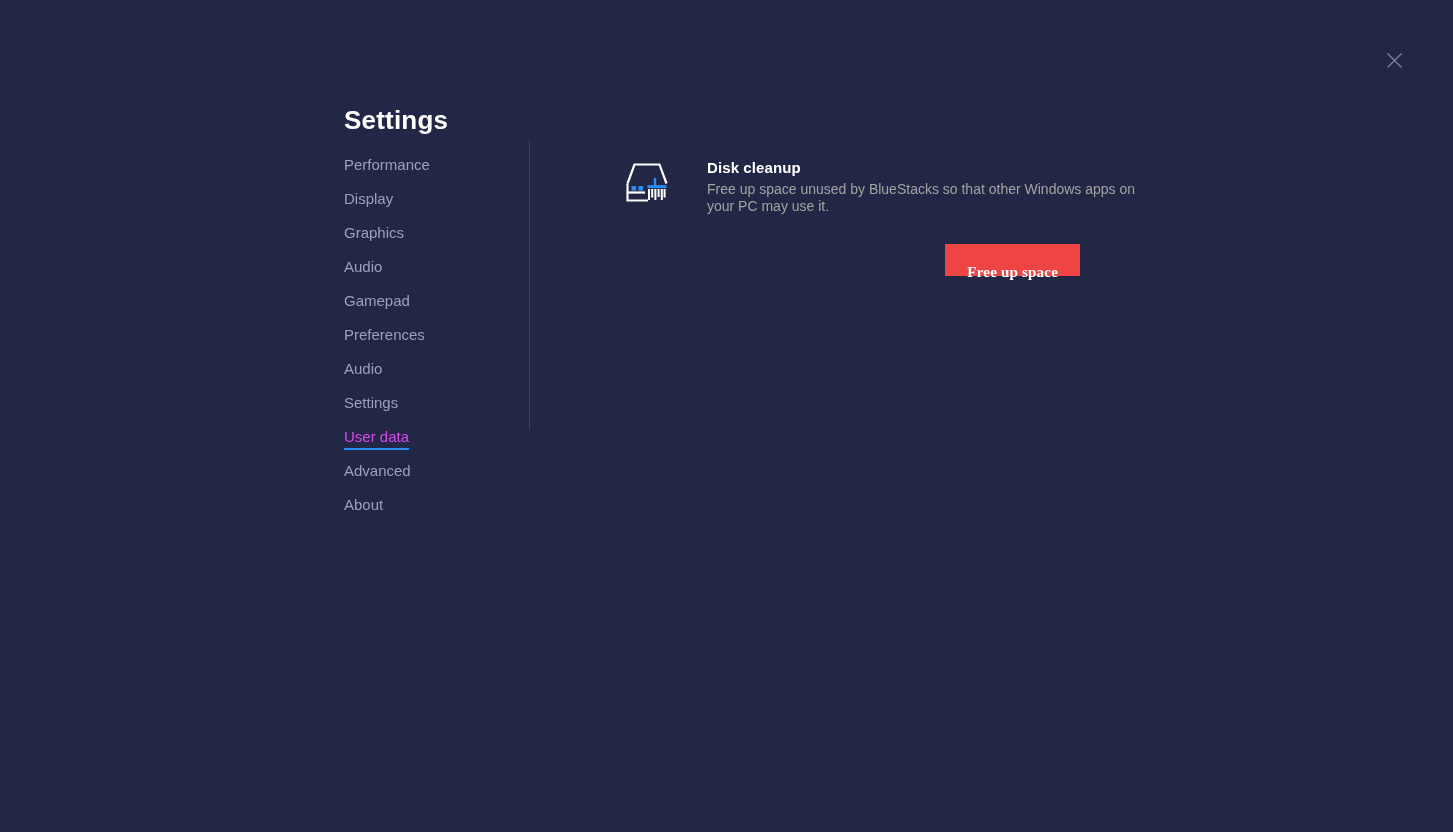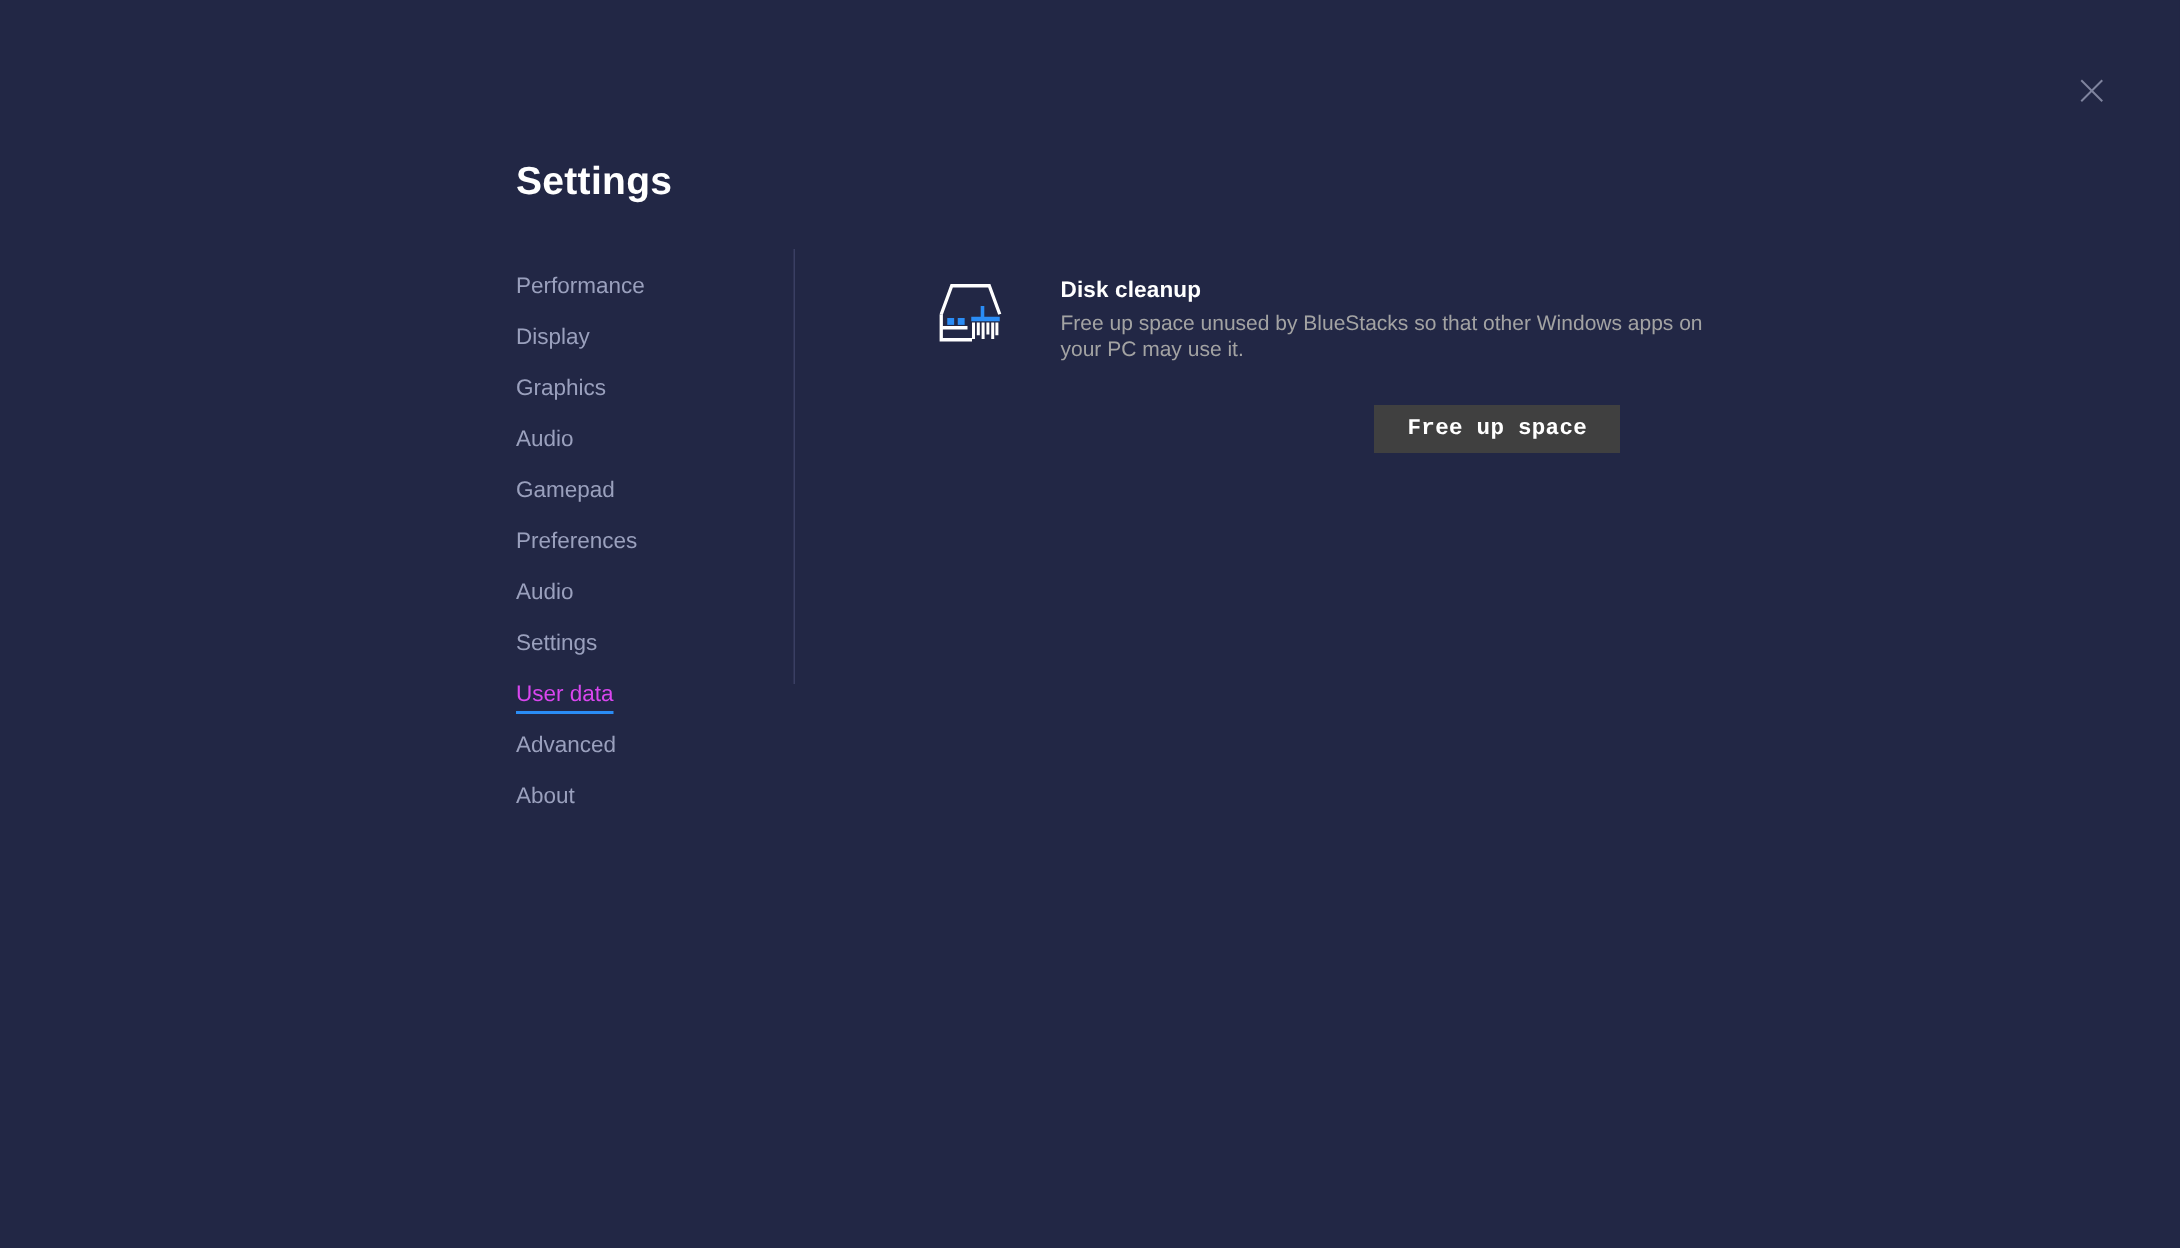--- a/index.html
+++ b/index.html
@@ -43,21 +43,21 @@
   #page-title {
     font-size: 26px;
     font-weight: bold;
     color: #ffffff;
     letter-spacing: .2px;
     line-height: 40px;
   }
 
   #settings-body {
     display: flex;
-    margin-top: 40px;
+    margin-top: 14px;
     position: relative;
   }
 
   
   #settings-sidebar {
     width: 185px;
     flex: 0 0 185px;
     padding-top: 1px;
   }
 
@@ -127,27 +127,27 @@
 
   
   #button-row {
     display: flex;
     justify-content: flex-end;
     margin-top: 30px;
     padding-right: 304px;
   }
 
   #free-up-space-button {
-    background: #404040;
+    background: #ef4444;
     color: #ffffff;
-    font-family: Liberation Mono, monospace;
+    font-family: Liberation Serif, serif;
     font-size: 15px;
     font-weight: bold;
     border: none;
-    padding: 0 22px;
+    padding: 12px 22px;
     height: 32px;
     line-height: 32px;
     cursor: pointer;
     letter-spacing: .2px;
   }
 </style>
 </head>
 <body>
 
 <div id="close-button">

